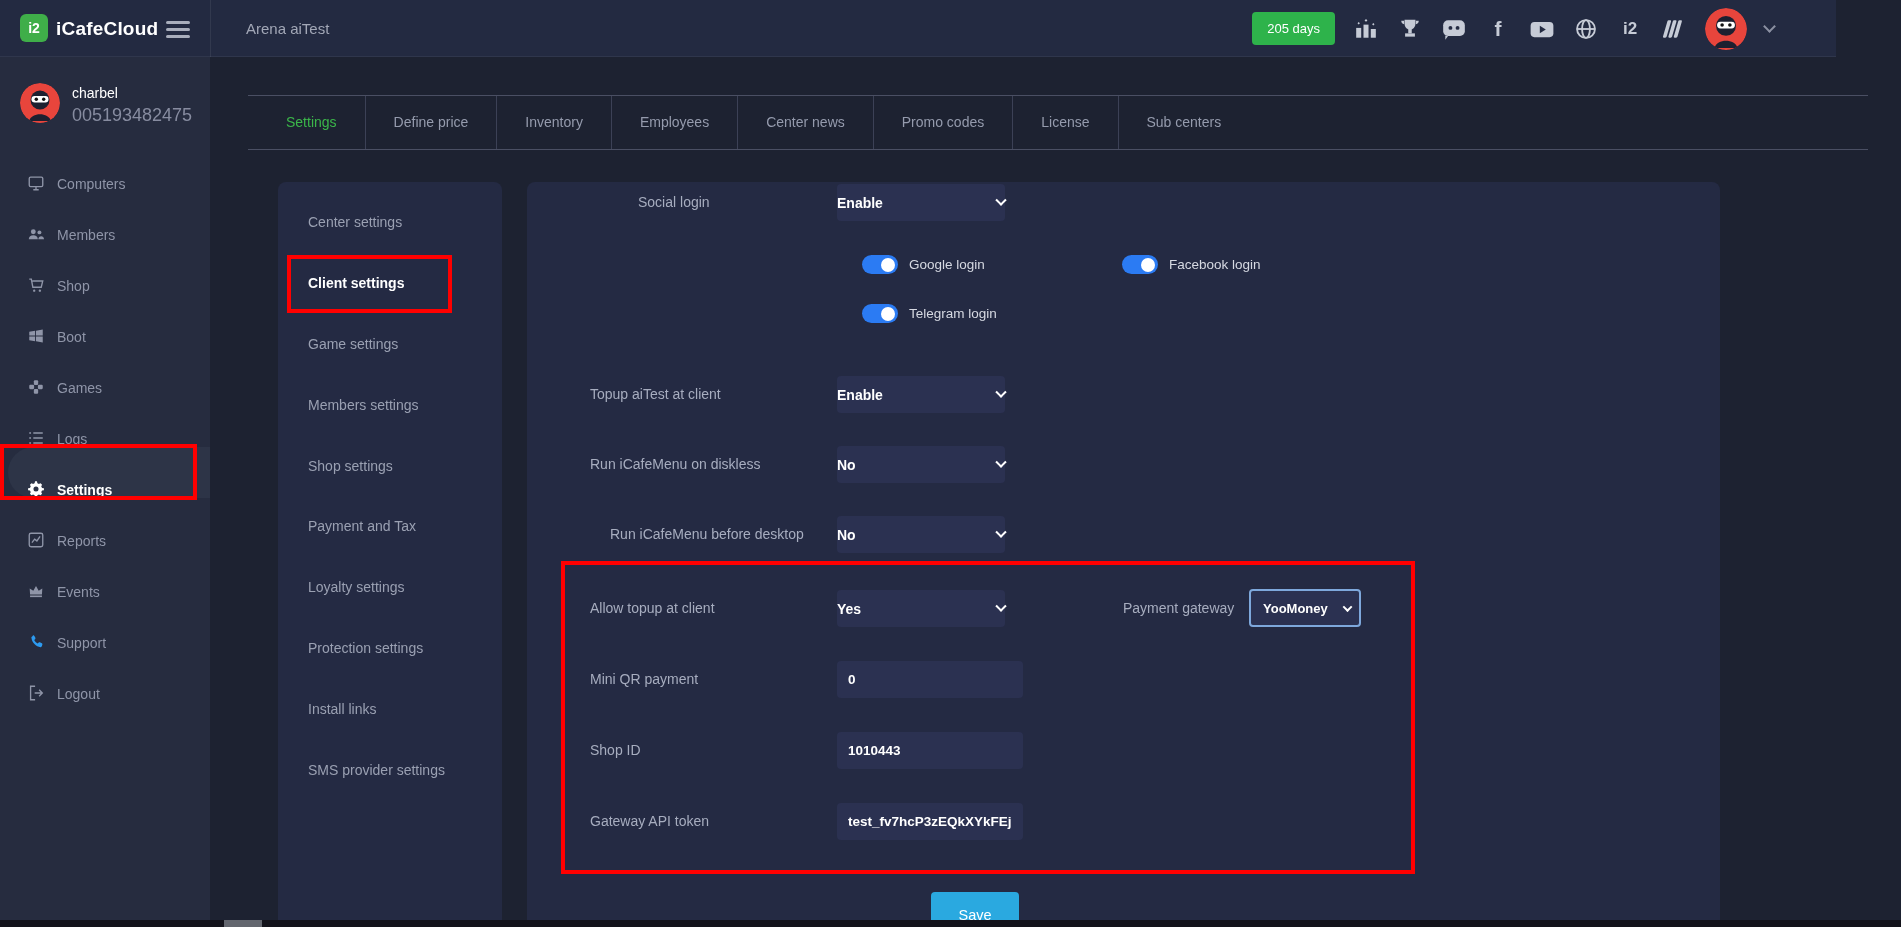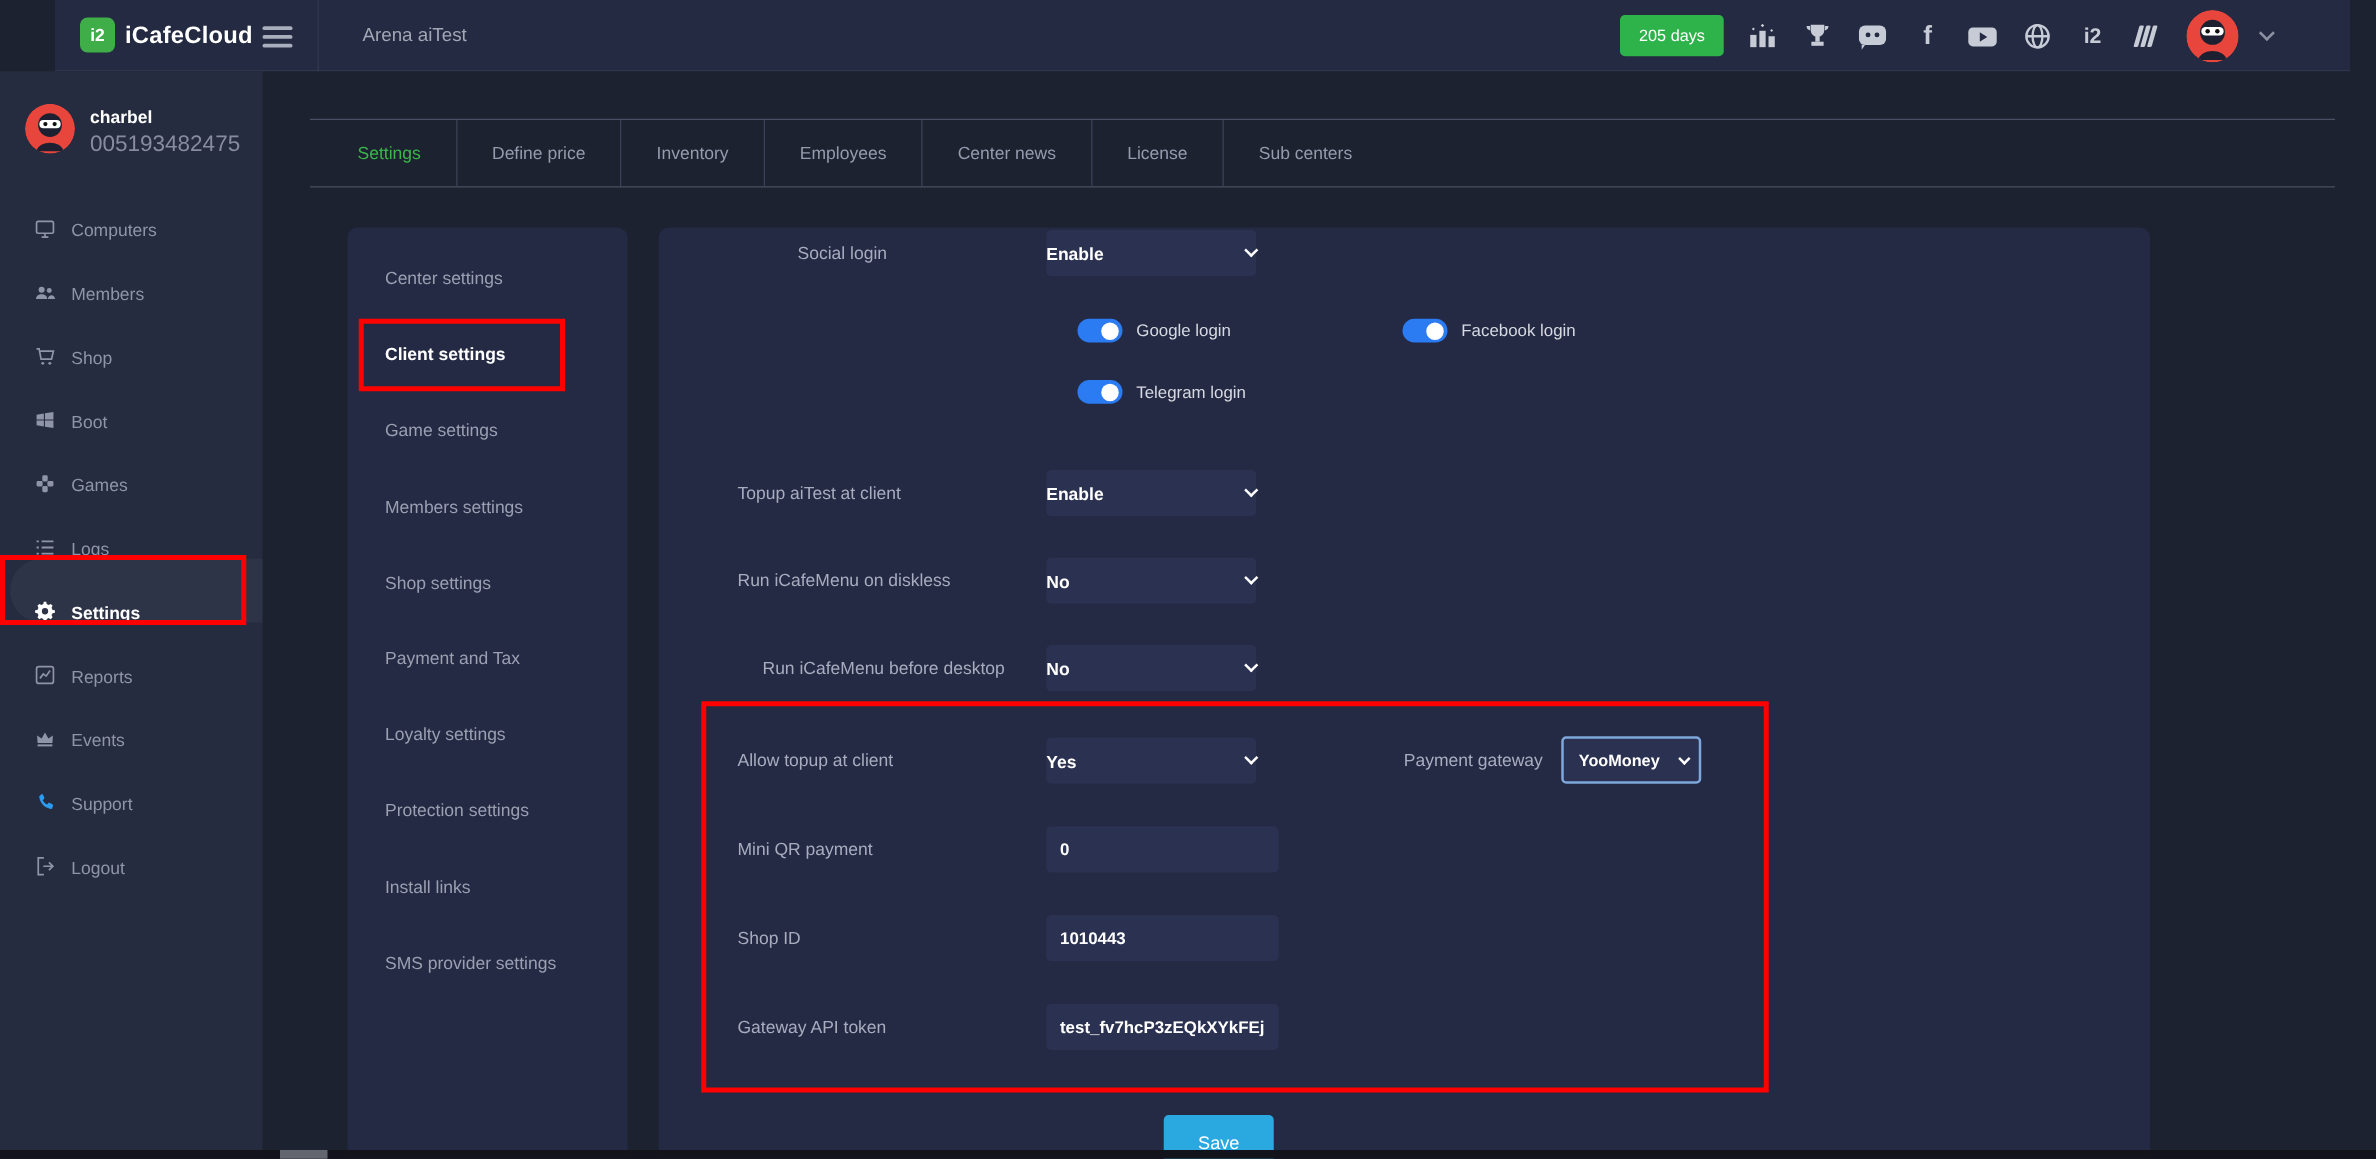--- a/index.html
+++ b/index.html
@@ -1,21 +1,21 @@
 <!DOCTYPE html>
 <html><head>
 <meta charset="utf-8">
 <style>
   * { margin:0; padding:0; box-sizing:border-box; }
   html,body { width:1901px; height:927px; overflow:hidden; background:#1d2231;
     font-family:"Liberation Sans", sans-serif; -webkit-font-smoothing:antialiased; }
 
   
   #header { position:absolute; left:0; top:0; width:1836px; height:57px; background:#232a41;
-    border-bottom:1px solid rgba(255,255,255,0.06); z-index:10;margin-left:44px; }
+    border-bottom:1px solid rgba(255,255,255,0.06); z-index:10; }
   #logo-box { position:absolute; left:20px; top:14px; width:28px; height:28px; background:#3fae49;
     border-radius:6px; color:#fff; font-weight:bold; font-size:14px; display:flex; align-items:center; justify-content:center; }
   #logo-text { position:absolute; left:56px; top:0; height:57px; line-height:57px; color:#fff;
     font-size:19px; font-weight:bold; letter-spacing:.2px; }
   #hamburger { position:absolute; left:166px; top:21px; width:24px; height:16px; cursor:pointer; }
   #hamburger span { display:block; width:24px; height:2.5px; background:#a9aebc; margin-bottom:4.5px; border-radius:2px; }
   #header-vdiv { position:absolute; left:210px; top:0; width:1px; height:57px; background:rgba(255,255,255,0.07); }
   #page-title { position:absolute; left:246px; top:0; height:57px; line-height:57px; color:#a2a7b6; font-size:15px; }
   #header-right { position:absolute; right:62px; top:0; height:57px; display:flex; align-items:center; gap:18px; }
   #license-badge { height:33px; padding:0 15px; background:#2eb34b; border-radius:4px; color:#fff;
@@ -24,21 +24,21 @@
   .hicon svg { display:block; }
   .hicon-text { color:#c6cbd6; font-weight:bold; font-size:16px; }
   .avatar { width:42px; height:42px; border-radius:50%; overflow:hidden; cursor:pointer; }
   .chev-gray { width:9px; height:9px; border-right:2px solid #8b90a2; border-bottom:2px solid #8b90a2;
     transform:rotate(45deg); margin-top:-4px; cursor:pointer; }
 
   
   #sidebar { position:absolute; left:0; top:57px; width:210px; height:870px; background:#262c3f; z-index:5; }
   #side-user { position:absolute; left:0; top:0; width:210px; height:72px; }
   #side-avatar { position:absolute; left:20px; top:26px; width:40px; height:40px; border-radius:50%; overflow:hidden; }
-  #side-user-name { position:absolute; left:72px; top:28px; color:#fff; font-size:14px; font-weight:bold; }
+  #side-user-name { position:absolute; left:72px; top:28px; color:#fff; font-size:14px; font-weight:normal; }
   #side-user-id { position:absolute; left:72px; top:48px; color:#878ca0; font-size:18px; }
   #side-menu { position:absolute; left:0; top:84px; width:210px; list-style:none; }
   .mitem { position:relative; height:51px; display:flex; align-items:flex-end; padding-left:27px; gap:12px;
     color:#8f95a8; font-size:14px; cursor:pointer; }
   .mitem svg { flex:0 0 auto; }
   .mitem.active { background:#2d3447; border-radius:26px 0 0 26px; margin-left:8px; padding-left:19px;
     color:#fff; font-weight:bold; }
 
   
   #tabstrip { position:absolute; left:248px; top:95px; width:1620px; height:55px;
@@ -272,20 +272,21 @@
     </li>
   </ul>
 </div>
 
 <div id="tabstrip">
   <div class="tab active">Settings</div>
   <div class="tab">Define price</div>
   <div class="tab">Inventory</div>
   <div class="tab">Employees</div>
   <div class="tab">Center news</div>
+  <div class="tab">Promo codes</div>
   <div class="tab">License</div>
   <div class="tab">Sub centers</div>
 </div>
 
 <div id="subnav">
   <ul>
     <li class="snav-item">Center settings</li>
     <li class="snav-item active">Client settings</li>
     <li class="snav-item">Game settings</li>
     <li class="snav-item">Members settings</li>

